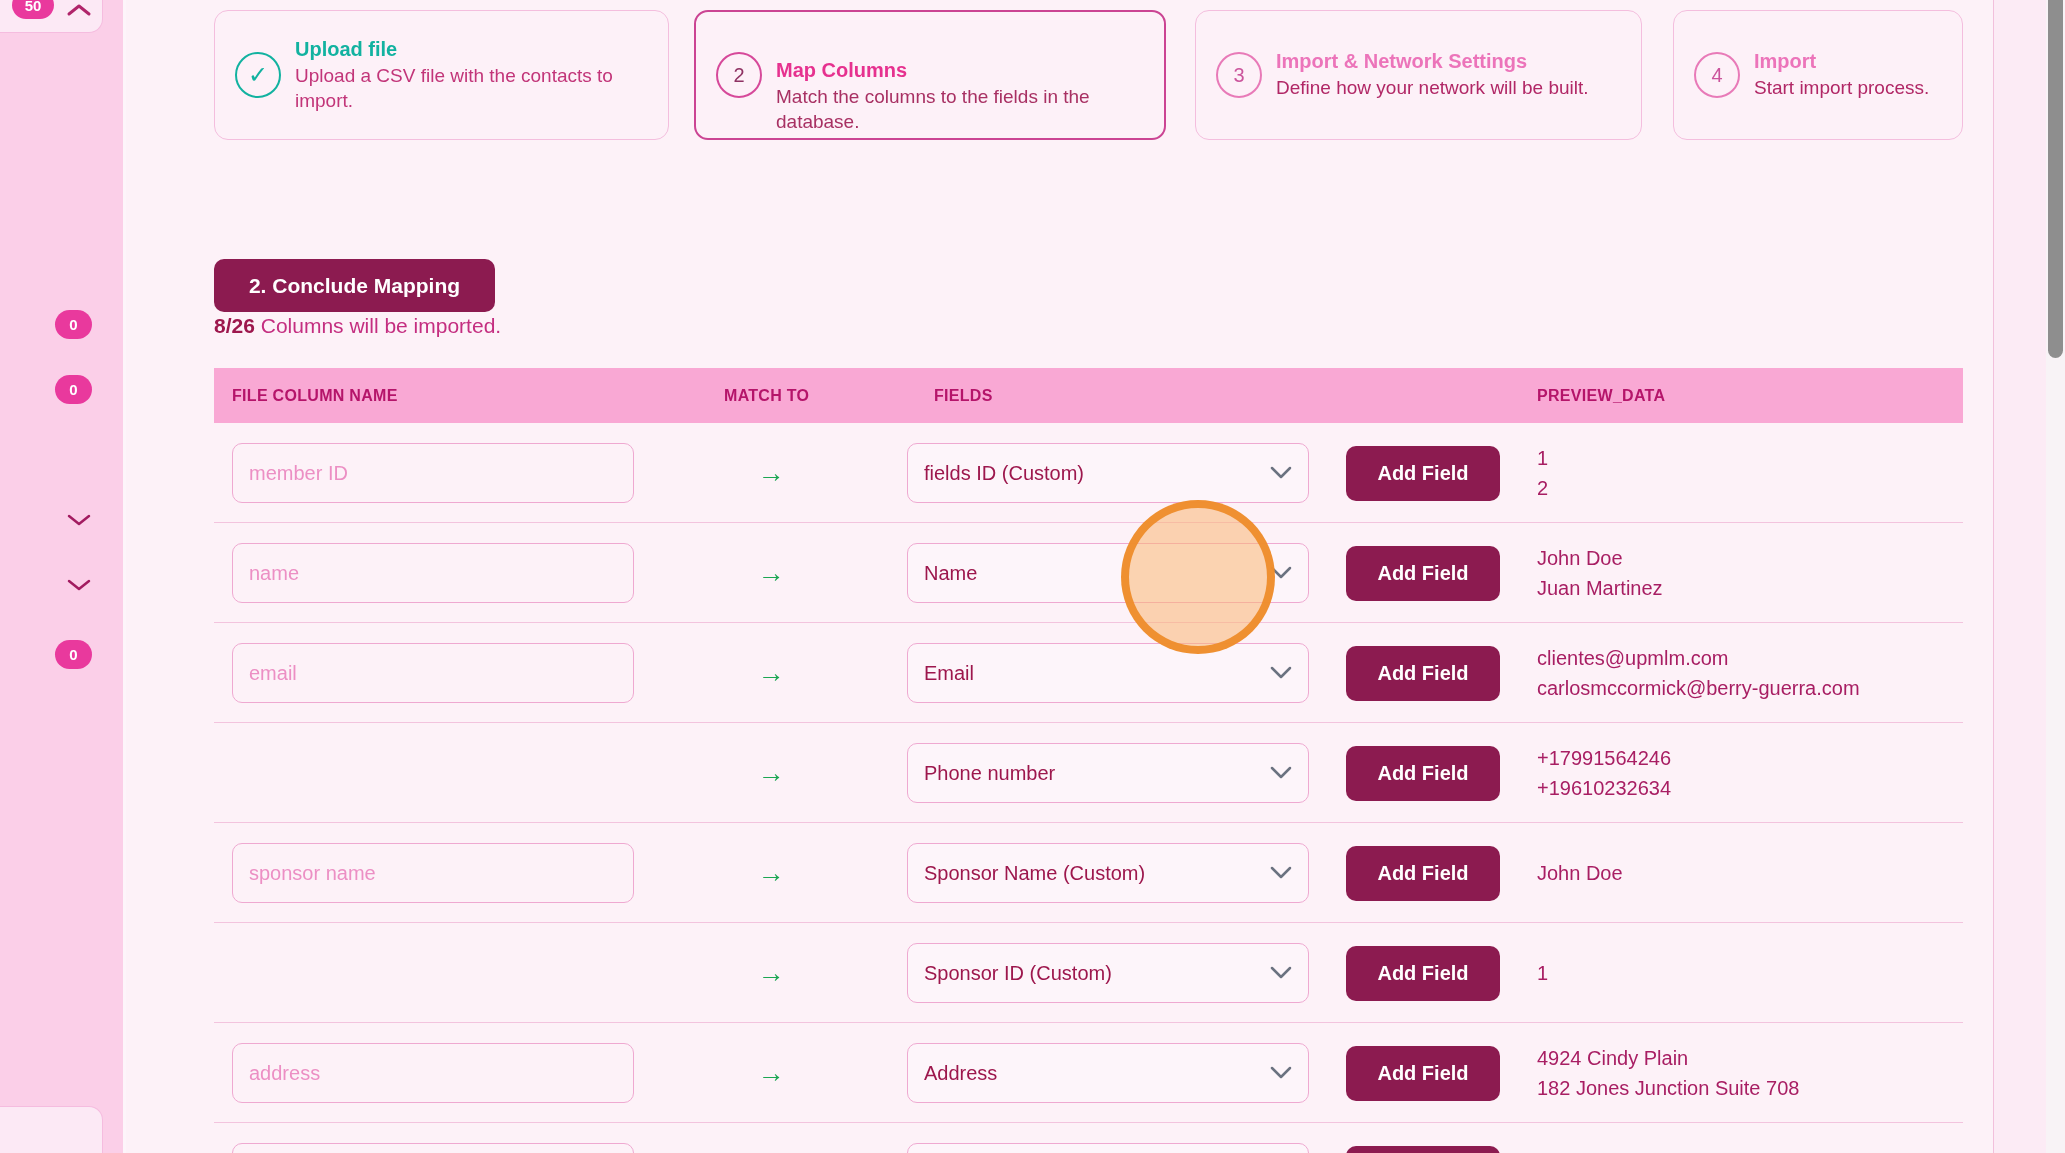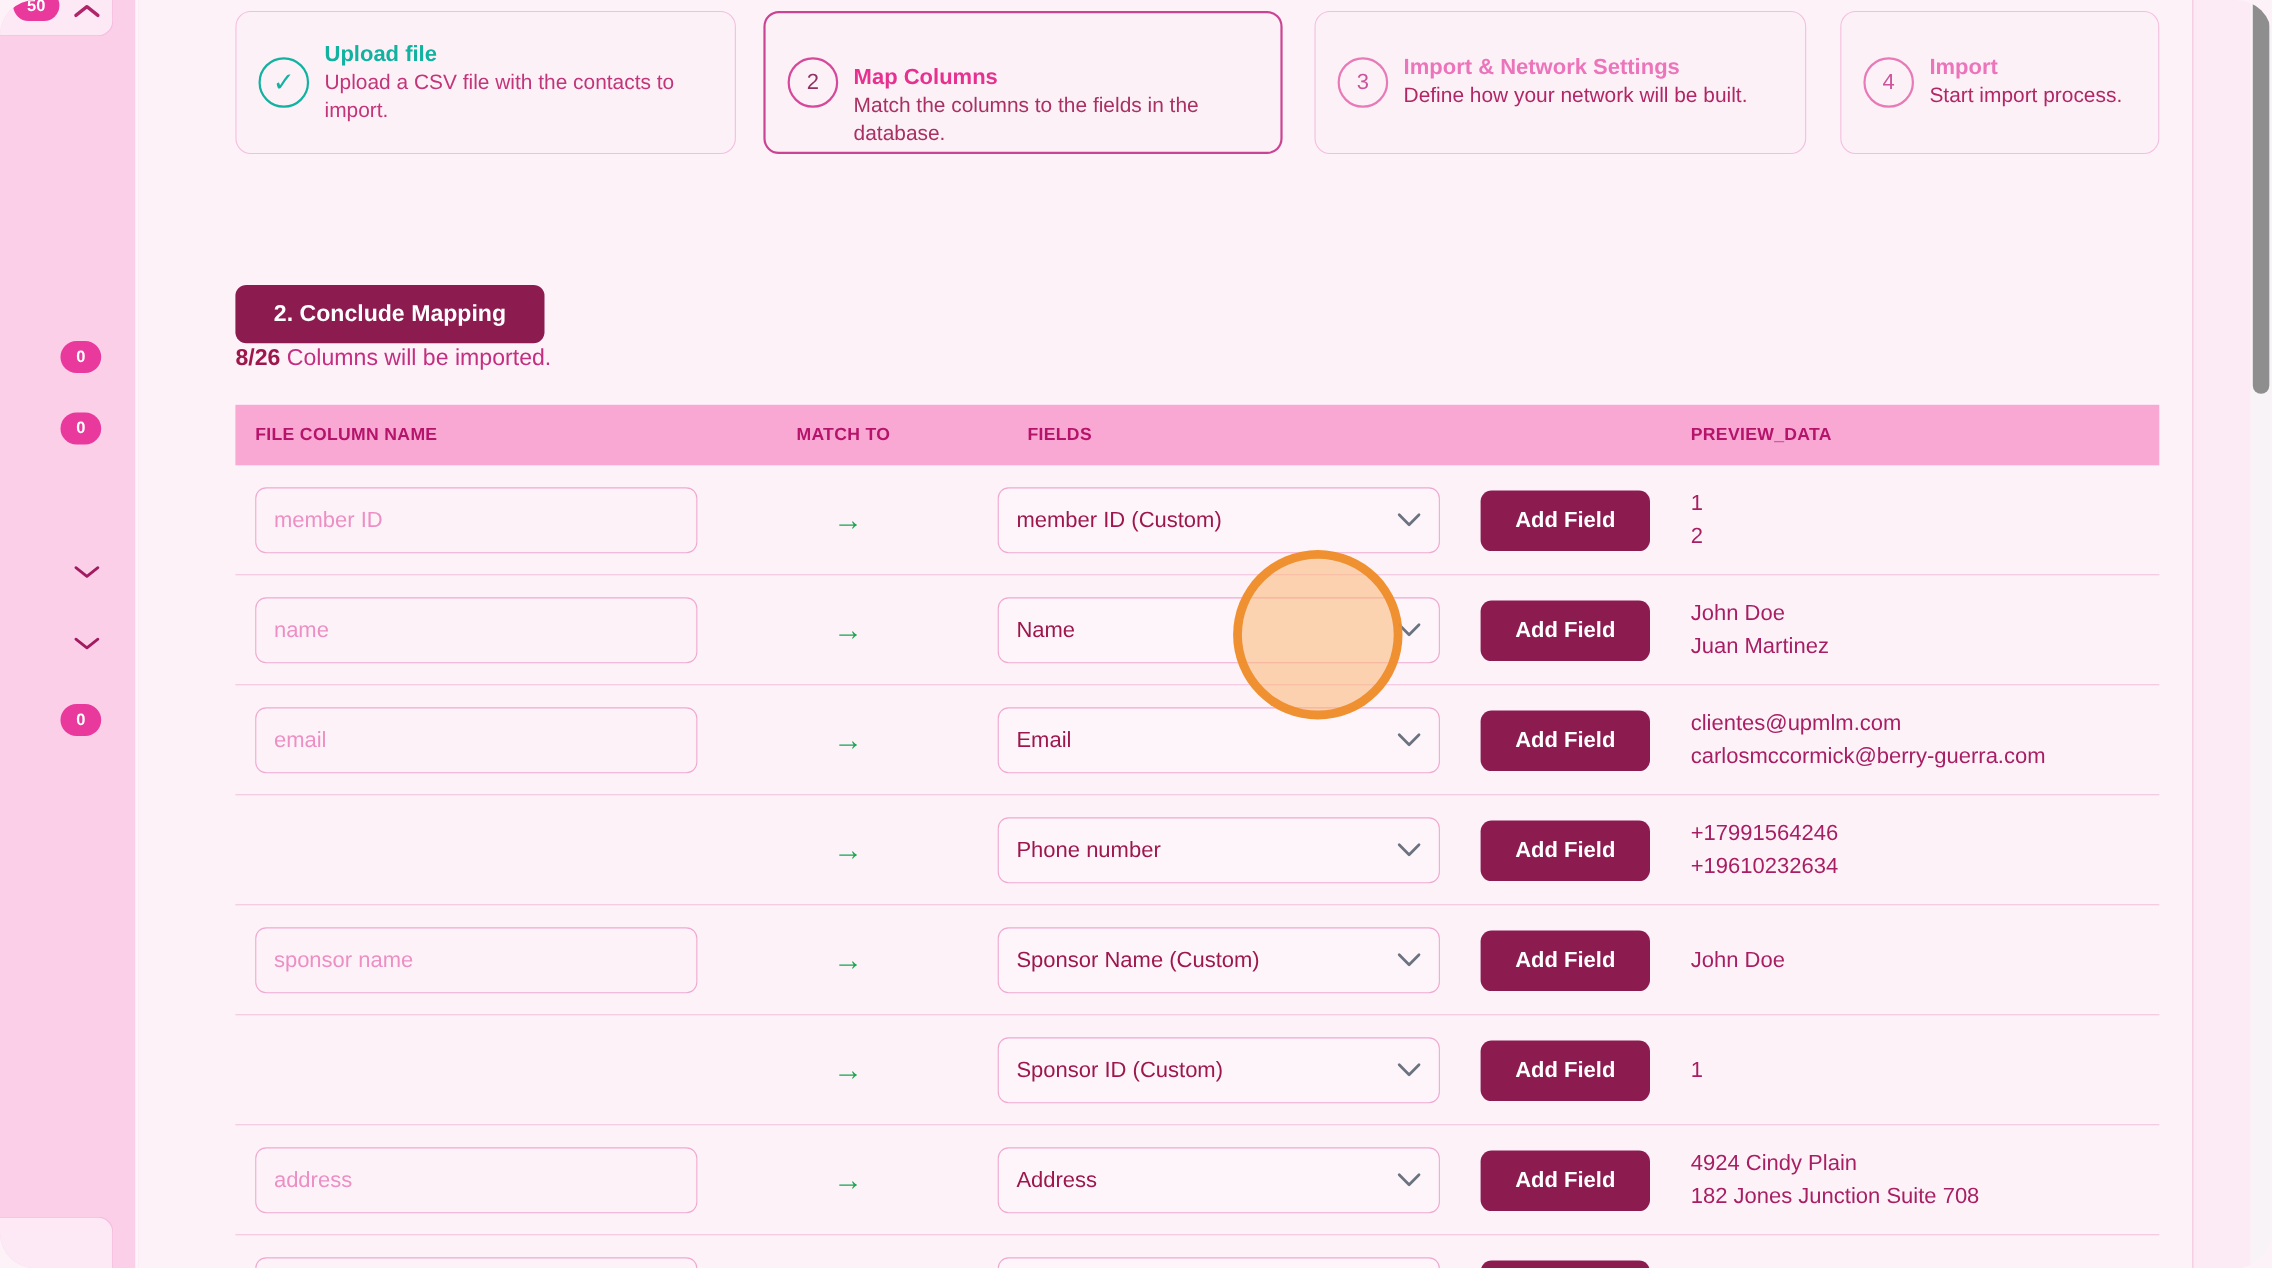--- a/index.html
+++ b/index.html
@@ -1,17 +1,17 @@
 <!DOCTYPE html>
 <html><head>
 <meta charset="utf-8">
 <style>
   html,body{margin:0;padding:0;background:#fdf2f8;}
   #screen{position:relative;width:2065px;height:1153px;overflow:hidden;background:#fdf2f8;
-          font-family:"Liberation Sans",sans-serif;border-radius:32px;}
+          font-family:"Liberation Sans",sans-serif;}
 
   
   .sidebar{position:absolute;left:0;top:0;width:126px;height:1153px;background:#fbcfe8;
            border-right:3px solid #fdf5fa;box-sizing:border-box;}
   .sb-top{position:absolute;left:0;top:0;width:103px;height:33px;background:#fce9f5;
           border:1px solid #f5bcdf;border-left:none;border-top:none;border-radius:0 0 14px 0;box-sizing:border-box;}
   .badge50{position:absolute;left:12px;top:-9px;width:42px;height:28px;border-radius:15px;background:#e9399d;
            color:#fff;font-weight:700;font-size:15px;display:flex;align-items:center;justify-content:center;}
   .sb-chev-up{position:absolute;left:66px;top:2px;}
   .counter{position:absolute;left:55px;width:37px;height:29px;border-radius:15px;background:#e9399d;color:#fff;
@@ -155,21 +155,21 @@
     <span class="th th1">MATCH TO</span>
     <span class="th th2">FIELDS</span>
     <span class="th th3">PREVIEW_DATA</span>
   </div>
 
   <div class="rows" id="rows">
   <div class="trow">
     <input class="colname-input" value="member ID" style="">
     <div class="map-arrow">→</div>
     <div class="field-select">
-      <span class="field-label">member ID (Custom)</span>
+      <span class="field-label">fields ID (Custom)</span>
       <span class="select-chev">
         <svg width="22" height="14" viewBox="0 0 22 14">
               <polyline points="2,2 11,11 20,2" fill="none" stroke="#6b7280" stroke-width="2.5" stroke-linecap="round" stroke-linejoin="round"></polyline>
             </svg>
       </span>
     </div>
     <button class="add-field-btn">Add Field</button>
     <div class="preview">
           <div>1</div>
           <div>2</div>

